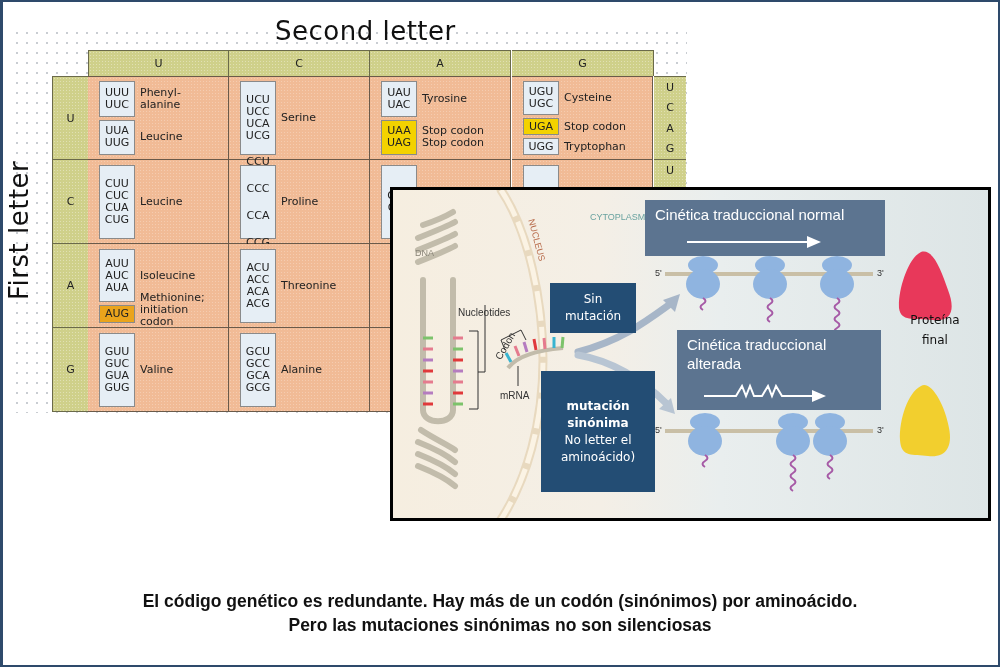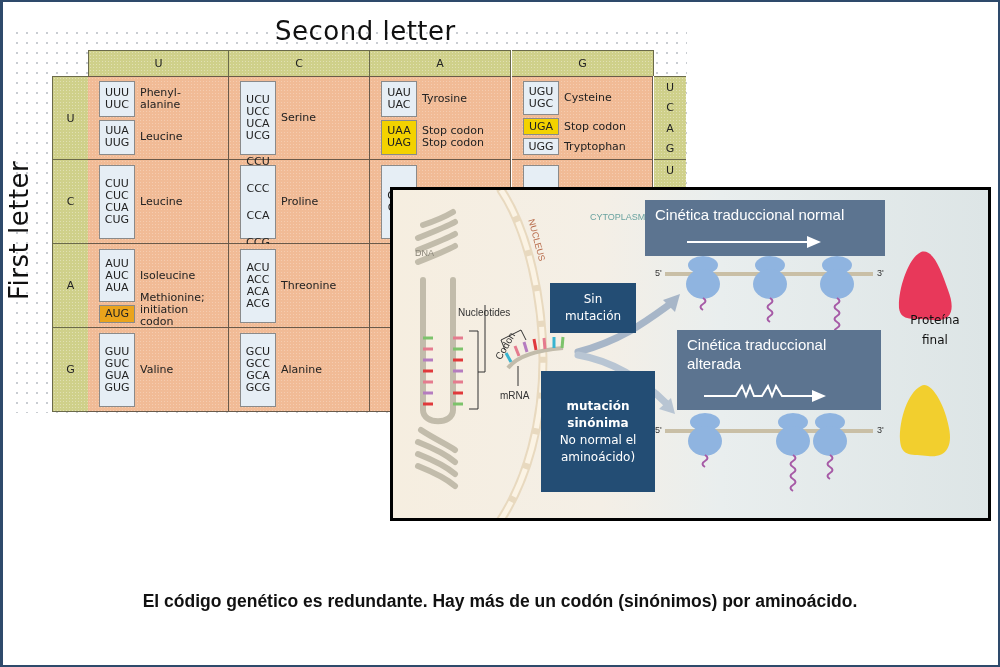--- a/index.html
+++ b/index.html
@@ -337,21 +337,21 @@
   <div class="label-sm" style="left:262px; top:235px; font-size:9px; color:#333;">5'</div>
   <div class="label-sm" style="left:484px; top:235px; font-size:9px; color:#333;">3'</div>
 
   <div class="dark-box" style="left:157px; top:93px; width:86px; height:50px;">
     <span>Sin</span>
     <span>mutación</span>
   </div>
   <div class="dark-box" style="left:148px; top:181px; width:114px; height:121px;">
     <span style="font-weight:bold;">mutación</span>
     <span style="font-weight:bold;">sinónima</span>
-    <span>No normal el</span>
+    <span>No letter el</span>
     <span>aminoácido)</span>
   </div>
 
   <div class="slate-box" style="left:252px; top:10px; width:240px; height:56px; padding:5px 0 0 10px;">
     <div>Cinética traduccional normal</div>
     <svg width="140" height="16" style="position:absolute; left:40px; top:34px;">
       <line x1="2" y1="8" x2="124" y2="8" stroke="#fff" stroke-width="2"></line>
       <polygon points="136,8 122,2 122,14" fill="#fff"></polygon>
     </svg>
   </div>
@@ -365,13 +365,14 @@
   </div>
 
   <div class="prot-label" style="left:492px; top:120px; width:100px;text-align:center;">
     <div>Proteína</div>
     <div>final</div>
   </div>
 </div>
 
 <div class="caption">
   <div>El código genético es redundante. Hay más de un codón (sinónimos) por aminoácido.</div>
+  <div>Pero las mutaciones sinónimas no son silenciosas</div>
 </div>
 
 </body></html>

